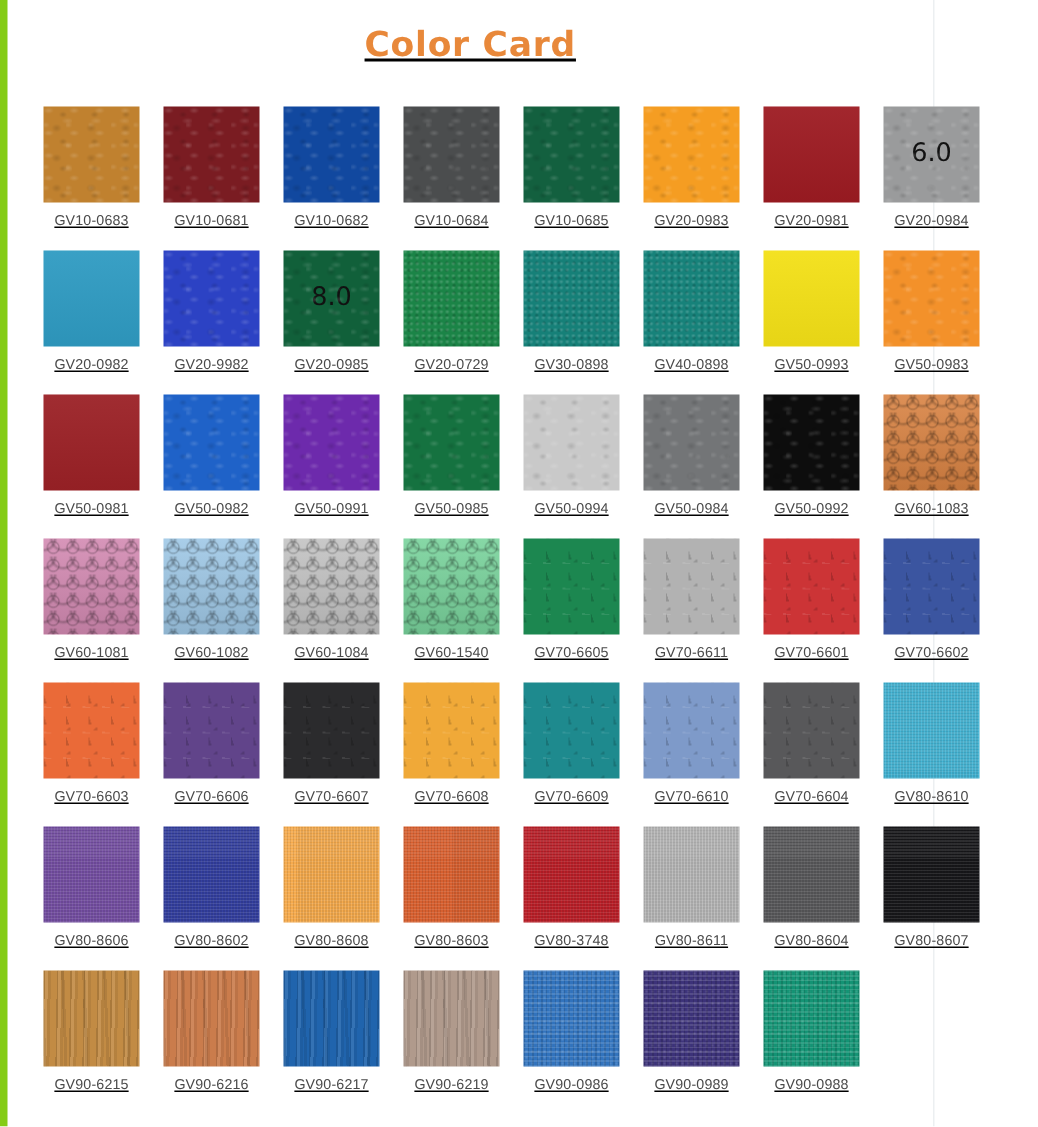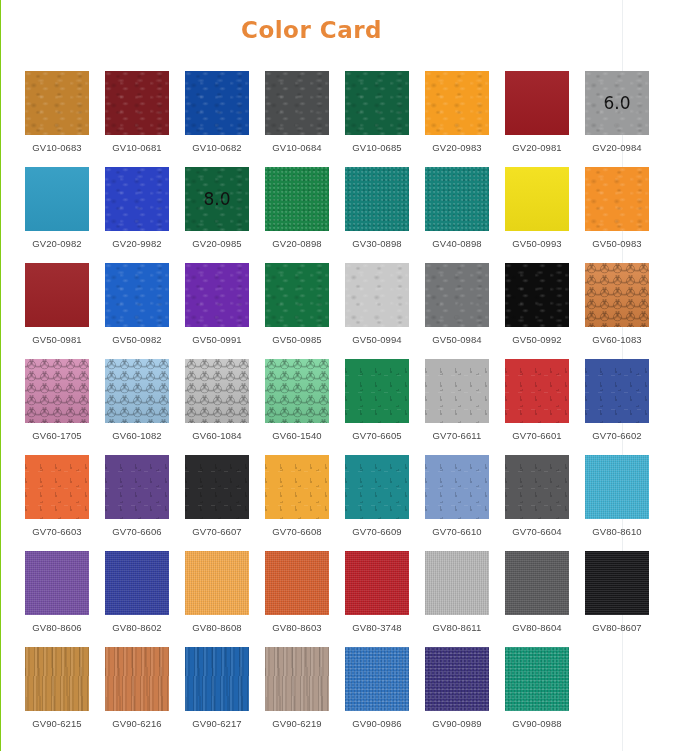--- a/index.html
+++ b/index.html
@@ -7,22 +7,23 @@
     margin: 0; padding: 0;
     width: 692px; height: 751px;
     background: #ffffff;
     font-family: "Liberation Sans", sans-serif;
     overflow: hidden;
   }
   #page {
     position: relative;
     width: 623px; height: 751px;
     background: #ffffff;
-    border-left: 1px solid #84cc16;
+    border-left: 5px solid #84cc16;
     border-right: 1px solid #eceff1;
+    text-decoration: underline;
   }
   #page-title {
     text-align: center;
     font-size: 23px;
     font-weight: bold;
     color: #e8883a;
     letter-spacing: 0.5px;
     padding-top: 17px;
     margin: 0 0 28px 0;
     font-family: "DejaVu Sans", sans-serif;
@@ -185,21 +186,21 @@
           <div class="label">GV20-9982</div>
         </div>
         <div class="cell">
           <div class="swatch tex-leather" style="background-color: rgb(17, 96, 58);">
             <span class="swatch-num">8.0</span>
           </div>
           <div class="label">GV20-0985</div>
         </div>
         <div class="cell">
           <div class="swatch tex-speckle" style="background-color: rgb(27, 132, 71);"></div>
-          <div class="label">GV20-0898</div>
+          <div class="label">GV20-0729</div>
         </div>
         <div class="cell">
           <div class="swatch tex-speckle" style="background-color: rgb(22, 128, 120);"></div>
           <div class="label">GV30-0898</div>
         </div>
         <div class="cell">
           <div class="swatch tex-speckle" style="background-color: rgb(23, 130, 122);"></div>
           <div class="label">GV40-0898</div>
         </div>
         <div class="cell">
@@ -241,21 +242,21 @@
           <div class="label">GV50-0992</div>
         </div>
         <div class="cell">
           <div class="swatch tex-cell-lg" style="background-color: rgb(217, 131, 67);"></div>
           <div class="label">GV60-1083</div>
         </div>
       </div>
       <div class="row">
         <div class="cell">
           <div class="swatch tex-cell-lg" style="background-color: rgb(211, 138, 178);"></div>
-          <div class="label">GV60-1705</div>
+          <div class="label">GV60-1081</div>
         </div>
         <div class="cell">
           <div class="swatch tex-cell-lg" style="background-color: rgb(159, 200, 230);"></div>
           <div class="label">GV60-1082</div>
         </div>
         <div class="cell">
           <div class="swatch tex-cell-lg" style="background-color: rgb(195, 195, 195);"></div>
           <div class="label">GV60-1084</div>
         </div>
         <div class="cell">

